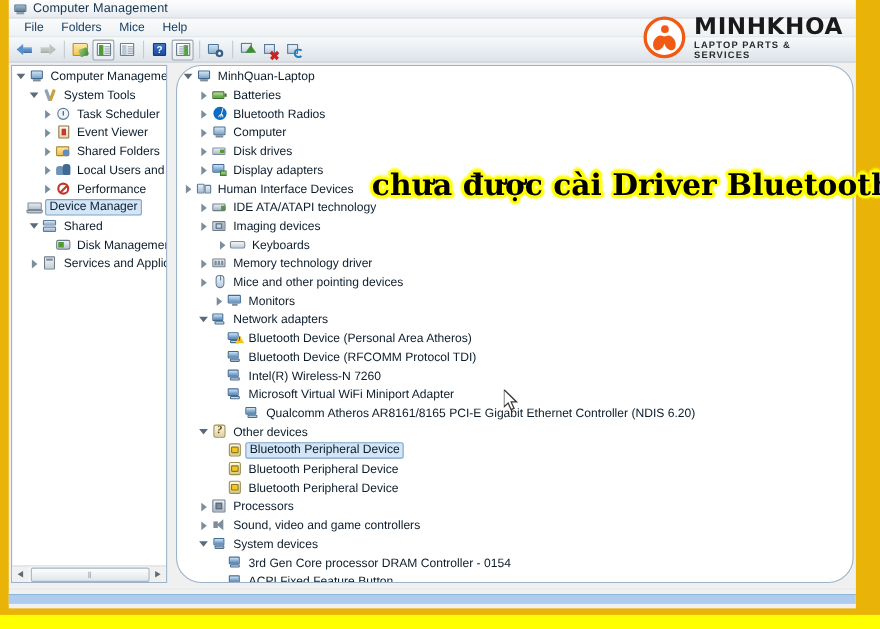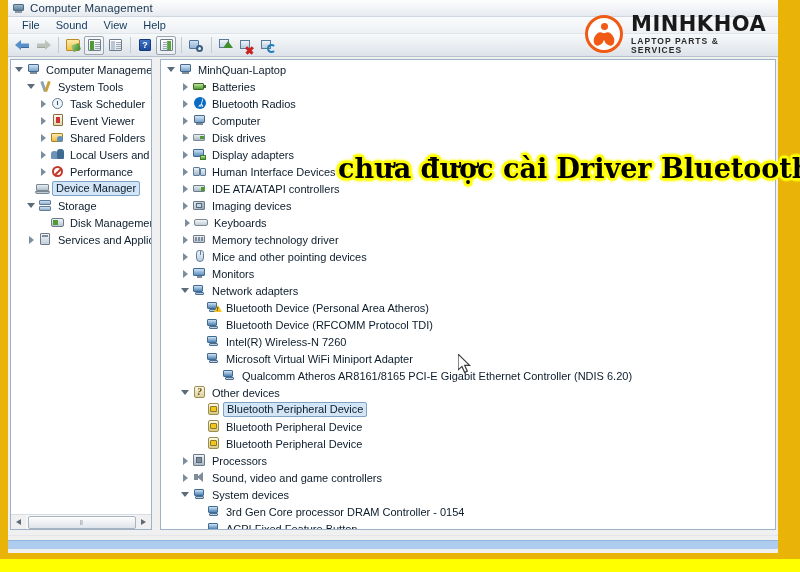--- a/index.html
+++ b/index.html
@@ -158,21 +158,21 @@
     width:770px; height:478px;
     background:#f0f0f0;
   }
   .pane {
     position:absolute; top:2px;
     background:#ffffff;
     border:1px solid #9bb2c9;
     overflow:hidden;
   }
   #left-pane  { left:2px;  width:142px; height:471px; }
-  #right-pane { left:152px; width:616px; height:471px; }
+  #right-pane { left:152px; width:616px; height:471px;border-radius:23px; }
   .splitter {
     position:absolute; left:145px; top:2px; width:6px; height:471px;
     background:#f0f0f0; cursor:col-resize;
   }
 
   .tree { position:relative; font-size:11px; color:#0c1c2b;
           font-family:"Liberation Sans", sans-serif; padding-top:1px; }
   .node {
     position:relative; height:17px; display:flex; align-items:center;
     white-space:nowrap; cursor:default;
@@ -284,22 +284,22 @@
     <div class="titlebar">
       <span class="tb-icon">
         <span class="scr"></span>
           <span class="base"></span>
       </span>
       <span class="tb-title">Computer Management</span>
     </div>
 
     <div class="menubar">
       <span class="mi">File</span>
-      <span class="mi">Sound</span>
-      <span class="mi">View</span>
+      <span class="mi">Folders</span>
+      <span class="mi">Mice</span>
       <span class="mi">Help</span>
     </div>
 
     <div class="toolbar">
       <div class="tbtn">
         <span class="ico-arrow back">
             <i class="shaft"></i>
             <i class="head"></i>
           </span>
       </div>
@@ -431,37 +431,37 @@
             <div class="node" style="padding-left: 26px;">
               <span class="twisty closed">
                 <i></i>
               </span>
               <span class="ic">
                 <i style="position: absolute; left: 2px; top: 2px; width: 11px; height: 11px; border: 2px solid rgb(192, 57, 43); border-radius: 50%; background: transparent;"></i>
                 <i style="position: absolute; left: 3px; top: 6.5px; width: 10px; height: 2px; transform: rotate(-45deg); background: rgb(192, 57, 43);"></i>
               </span>
               <span class="label">Performance</span>
             </div>
-            <div class="node" style=" justify-content: center;">
+            <div class="node" style="">
               <span class="twisty none"></span>
               <span class="ic">
                 <i style="position: absolute; left: 1px; top: 3px; width: 13px; height: 7px; border: 1px solid rgb(122, 136, 148); border-radius: 1px 1px 0px 0px; background: linear-gradient(rgb(230, 236, 242), rgb(179, 192, 204));"></i>
                 <i style="position: absolute; left: 0px; top: 10px; width: 15px; height: 3px; border: 1px solid rgb(122, 136, 148); border-radius: 0px 0px 2px 2px; background: linear-gradient(rgb(223, 230, 236), rgb(159, 173, 185));"></i>
               </span>
               <span class="label sel">Device Manager</span>
             </div>
             <div class="node" style="padding-left: 14px;">
               <span class="twisty open">
                 <i></i>
               </span>
               <span class="ic">
                 <i style="position: absolute; left: 1px; top: 2px; width: 12px; height: 5px; border: 1px solid rgb(95, 125, 155); border-radius: 1px; background: linear-gradient(rgb(210, 226, 240), rgb(143, 176, 205));"></i>
                 <i style="position: absolute; left: 1px; top: 8px; width: 12px; height: 5px; border: 1px solid rgb(95, 125, 155); border-radius: 1px; background: linear-gradient(rgb(210, 226, 240), rgb(143, 176, 205));"></i>
               </span>
-              <span class="label">Storage</span>
+              <span class="label">Shared</span>
             </div>
             <div class="node" style="padding-left: 26px;">
               <span class="twisty none"></span>
               <span class="ic">
                 <i style="position: absolute; left: 1px; top: 3px; width: 13px; height: 9px; border: 1px solid rgb(109, 123, 136); border-radius: 2px; background: linear-gradient(rgb(238, 242, 246), rgb(185, 198, 210));"></i>
                 <i style="position: absolute; left: 3px; top: 5px; width: 5px; height: 5px; background: rgb(79, 154, 50);"></i>
               </span>
               <span class="label">Disk Management</span>
             </div>
             <div class="node" style="padding-left: 14px;">
@@ -545,51 +545,51 @@
             <div class="node" style="padding-left: 18px;">
               <span class="twisty closed">
                 <i></i>
               </span>
               <span class="ic">
                 <i style="position: absolute; left: 1px; top: 2px; width: 11px; height: 8px; border: 1px solid rgb(63, 106, 146); border-radius: 1px; background: linear-gradient(rgb(207, 226, 243), rgb(95, 143, 192));"></i>
                 <i style="position: absolute; left: 8px; top: 8px; width: 6px; height: 5px; border: 1px solid rgb(63, 127, 44); background: linear-gradient(rgb(191, 228, 154), rgb(79, 154, 50));"></i>
               </span>
               <span class="label">Display adapters</span>
             </div>
-            <div class="node" style="padding-left: 18px;">
+            <div class="node" style="padding-left: 4px;">
               <span class="twisty closed">
                 <i></i>
               </span>
               <span class="ic">
                 <i style="position: absolute; left: 1px; top: 3px; width: 7px; height: 9px; border: 1px solid rgb(91, 123, 155); border-radius: 1px; background: linear-gradient(rgb(232, 239, 246), rgb(159, 184, 204));"></i>
                 <i style="position: absolute; left: 8px; top: 4px; width: 6px; height: 8px; border: 1px solid rgb(91, 123, 155); border-radius: 1px; background: linear-gradient(rgb(232, 239, 246), rgb(182, 198, 212));"></i>
               </span>
               <span class="label">Human Interface Devices</span>
             </div>
             <div class="node" style="padding-left: 18px;">
               <span class="twisty closed">
                 <i></i>
               </span>
               <span class="ic">
                 <i style="position: absolute; left: 1px; top: 4px; width: 12px; height: 7px; border: 1px solid rgb(109, 123, 136); border-radius: 1px; background: linear-gradient(rgb(228, 236, 242), rgb(168, 184, 198));"></i>
                 <i style="position: absolute; left: 9px; top: 6px; width: 4px; height: 4px; background: rgb(79, 154, 50);"></i>
               </span>
-              <span class="label">IDE ATA/ATAPI controllers</span>
+              <span class="label">IDE ATA/ATAPI technology</span>
             </div>
             <div class="node" style="padding-left: 18px;">
               <span class="twisty closed">
                 <i></i>
               </span>
               <span class="ic">
                 <i style="position: absolute; left: 1px; top: 3px; width: 12px; height: 9px; border: 1px solid rgb(109, 123, 136); border-radius: 1px; background: linear-gradient(135deg, rgb(223, 232, 240), rgb(143, 163, 182));"></i>
                 <i style="position: absolute; left: 4px; top: 5px; width: 6px; height: 5px; border: 1px solid rgb(85, 105, 124); background: rgb(200, 214, 226);"></i>
               </span>
               <span class="label">Imaging devices</span>
             </div>
-            <div class="node" style="padding-left: 20px;">
+            <div class="node" style="padding-left: 35px;">
               <span class="twisty closed">
                 <i></i>
               </span>
               <span class="ic">
                 <i style="position: absolute; left: 0px; top: 4px; width: 14px; height: 7px; border: 1px solid rgb(122, 136, 148); border-radius: 2px; background: linear-gradient(rgb(243, 246, 249), rgb(192, 204, 216));"></i>
               </span>
               <span class="label">Keyboards</span>
             </div>
             <div class="node" style="padding-left: 18px;">
               <span class="twisty closed">
@@ -604,21 +604,21 @@
             <div class="node" style="padding-left: 18px;">
               <span class="twisty closed">
                 <i></i>
               </span>
               <span class="ic">
                 <i style="position: absolute; left: 4px; top: 1px; width: 8px; height: 12px; border: 1px solid rgb(95, 125, 155); border-radius: 4px 4px 5px 5px; background: linear-gradient(rgb(240, 245, 250), rgb(185, 203, 219));"></i>
                 <i style="position: absolute; left: 7.5px; top: 2px; width: 1px; height: 4px; background: rgb(95, 125, 155);"></i>
               </span>
               <span class="label">Mice and other pointing devices</span>
             </div>
-            <div class="node" style="padding-left: 18px;">
+            <div class="node" style="padding-left: 18px; margin-left: 14px;">
               <span class="twisty closed">
                 <i></i>
               </span>
               <span class="ic">
                 <i style="position: absolute; left: 1px; top: 2px; width: 12px; height: 8px; border: 1px solid rgb(63, 106, 146); border-radius: 1px; background: linear-gradient(rgb(207, 226, 243), rgb(95, 143, 192));"></i>
                 <i style="position: absolute; left: 5px; top: 10px; width: 5px; height: 2px; background: rgb(125, 140, 153);"></i>
               </span>
               <span class="label">Monitors</span>
             </div>
             <div class="node" style="padding-left: 18px;">

